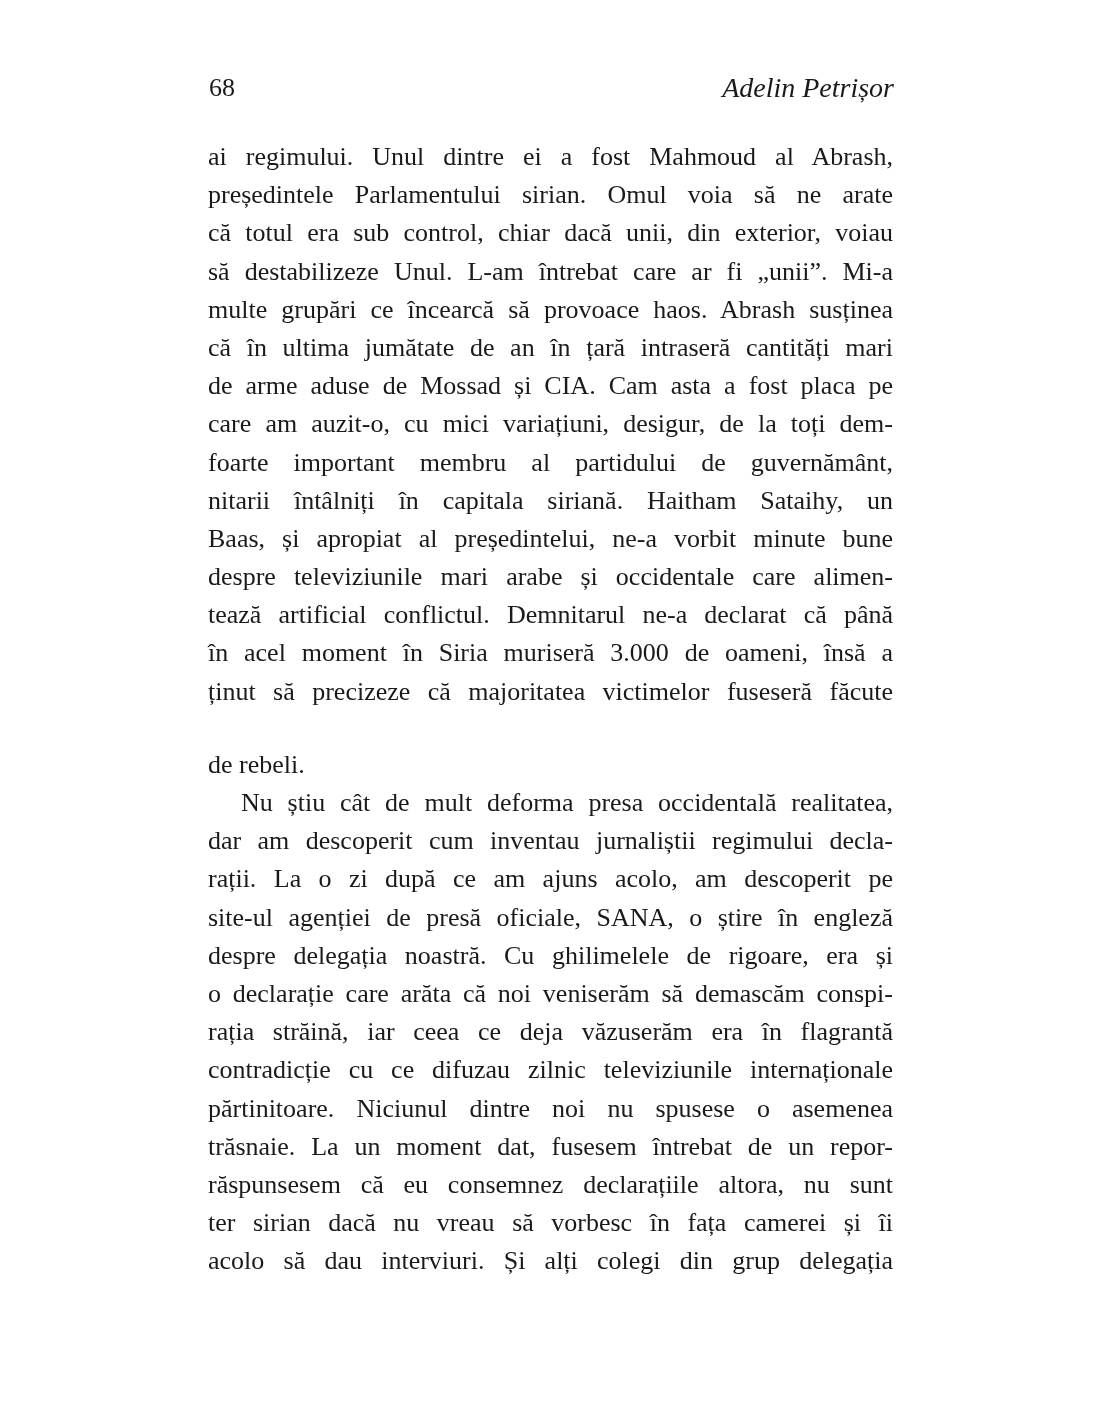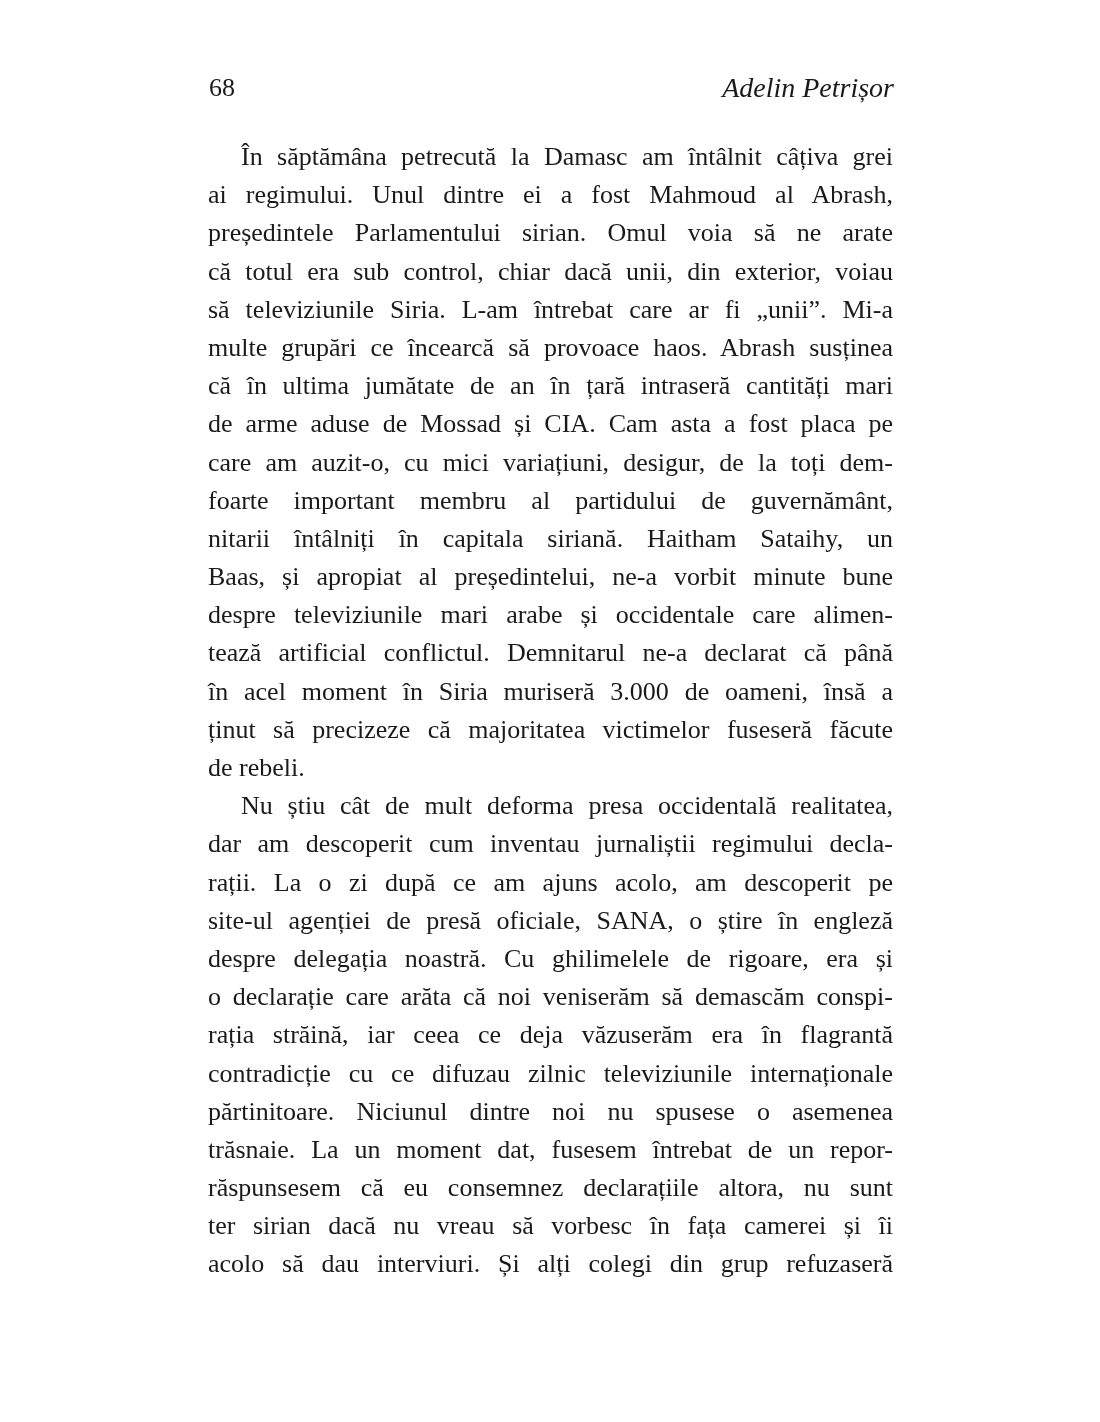--- a/index.html
+++ b/index.html
@@ -42,40 +42,40 @@
       height: 38.2px;
       line-height: 38.2px;
       font-size: 26px;
       text-align: justify;
       text-align-last: justify;
       white-space: nowrap;
       overflow: visible;
     }
     .line.last {
       text-align-last: left;
+      margin-top: 35px;
     }
     .line.indent {
       padding-left: 33px;
     }
   </style>
 </head>
 <body>
 
 <div>
   <div class="page-number">68</div>
   <div class="running-head">Adelin Petrișor</div>
 </div>
 
 <div class="body-text">
   <div>
-    <span class="line indent">În săptămâna petrecută la Damasc am întâlnit câțiva grei</span>
     <span class="line">ai regimului. Unul dintre ei a fost Mahmoud al Abrash,</span>
     <span class="line">președintele Parlamentului sirian. Omul voia să ne arate</span>
     <span class="line">că totul era sub control, chiar dacă unii, din exterior, voiau</span>
-    <span class="line">să televiziunile Siria. L-am întrebat care ar fi „unii”. Mi-a</span>
+    <span class="line">să destabilizeze Unul. L-am întrebat care ar fi „unii”. Mi-a</span>
     <span class="line">multe grupări ce încearcă să provoace haos. Abrash susținea</span>
     <span class="line">că în ultima jumătate de an în țară intraseră cantități mari</span>
     <span class="line">de arme aduse de Mossad și CIA. Cam asta a fost placa pe</span>
     <span class="line">care am auzit-o, cu mici variațiuni, desigur, de la toți dem-</span>
     <span class="line">foarte important membru al partidului de guvernământ,</span>
     <span class="line">nitarii întâlniți în capitala siriană. Haitham Sataihy, un</span>
     <span class="line">Baas, și apropiat al președintelui, ne-a vorbit minute bune</span>
     <span class="line">despre televiziunile mari arabe și occidentale care alimen-</span>
     <span class="line">tează artificial conflictul. Demnitarul ne-a declarat că până</span>
     <span class="line">în acel moment în Siria muriseră 3.000 de oameni, însă a</span>
@@ -88,15 +88,15 @@
     <span class="line">rații. La o zi după ce am ajuns acolo, am descoperit pe</span>
     <span class="line">site-ul agenției de presă oficiale, SANA, o știre în engleză</span>
     <span class="line">despre delegația noastră. Cu ghilimelele de rigoare, era și</span>
     <span class="line">o declarație care arăta că noi veniserăm să demascăm conspi-</span>
     <span class="line">rația străină, iar ceea ce deja văzuserăm era în flagrantă</span>
     <span class="line">contradicție cu ce difuzau zilnic televiziunile internaționale</span>
     <span class="line">părtinitoare. Niciunul dintre noi nu spusese o asemenea</span>
     <span class="line">trăsnaie. La un moment dat, fusesem întrebat de un repor-</span>
     <span class="line">răspunsesem că eu consemnez declarațiile altora, nu sunt</span>
     <span class="line">ter sirian dacă nu vreau să vorbesc în fața camerei și îi</span>
-    <span class="line">acolo să dau interviuri. Și alți colegi din grup refuzaseră</span>
+    <span class="line">acolo să dau interviuri. Și alți colegi din grup delegația</span>
   </div>
 </div>
 
 </body></html>

